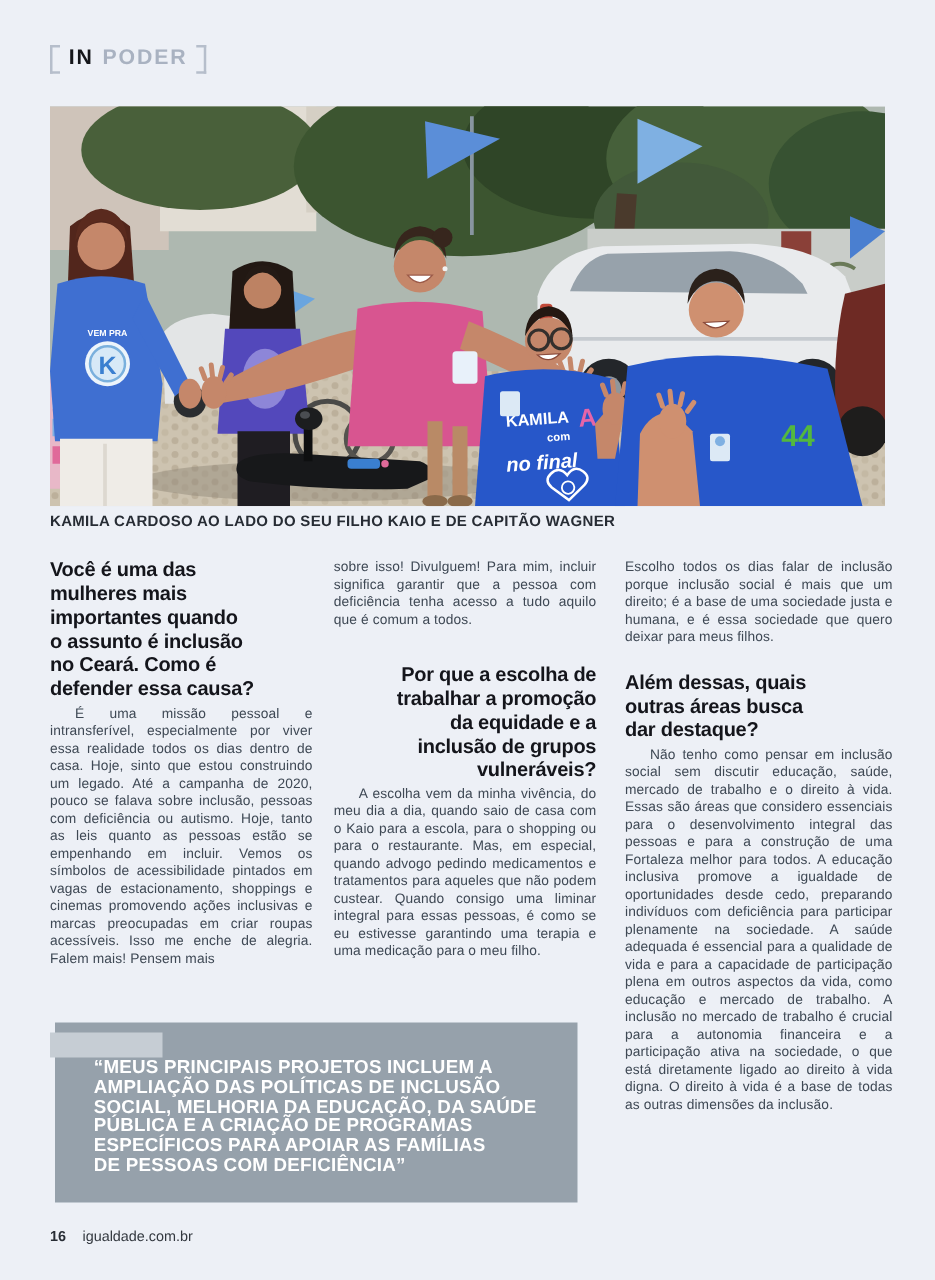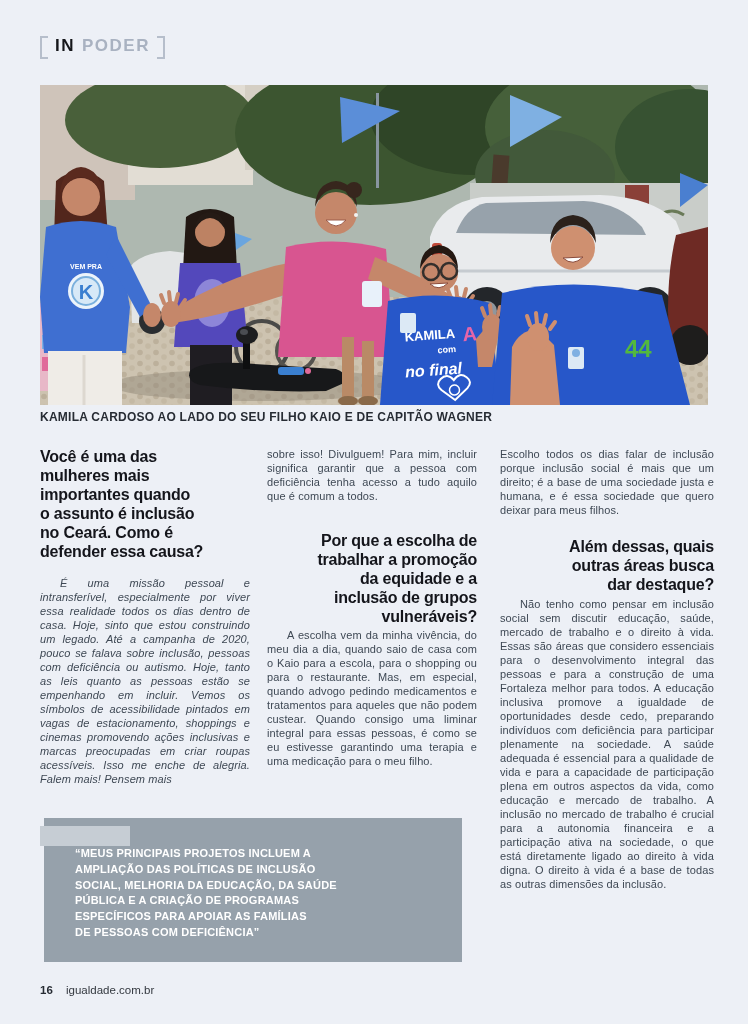--- a/index.html
+++ b/index.html
@@ -30,37 +30,37 @@
   .col3 { left: 500px; width: 214px; }
   .question {
     font-size: 16px; line-height: 19px; font-weight: 700;
     color: #14151b; letter-spacing: -0.2px; white-space: pre-line;
   }
   .answer {
     font-size: 11px; line-height: 14px; color: #3e4854;
     text-align: justify; letter-spacing: 0.1px;
   }
   .answer.indent { text-indent: 20px; }
-  .col1 .answer { margin-top: 15px; font-style: italic; }
+  .col1 .answer { margin-top: 3px; }
   .col2 .question { margin-top: 28px; text-align: right; }
   .col2 .answer.indent { margin-top: 2px; }
-  .col3 .question { margin-top: 20px; text-align: right; }
+  .col3 .question { margin-top: 20px; }
   .col3 .answer.indent { margin-top: 3px; }
   
   .quote-box {
     position: absolute; left: 44px; top: 818px; width: 418px; height: 144px;
     background: #96a1ab; z-index: 2;
   }
   .quote-tab {
     position: absolute; left: 40px; top: 826px; width: 90px; height: 20px;
     background: #c6cdd4; z-index: 3;
   }
   .quote-text {
     position: absolute; left: 31px; top: 28px; right: 32px;
-    font-size: 11px; line-height: 15.8px; font-weight: 700;
+    font-size: 15px; line-height: 15.8px; font-weight: 700;
     color: #ffffff; letter-spacing: 0.2px; white-space: pre-line;
   }
   
   .page-footer { position: absolute; left: 40px; top: 984px; font-size: 11.5px; color: #272c34; }
   .page-footer .pnum { font-weight: 700; }
   .page-footer .site { margin-left: 10px; font-weight: 400; color: #33383f; }
 </style>
 </head>
 <body>
 

